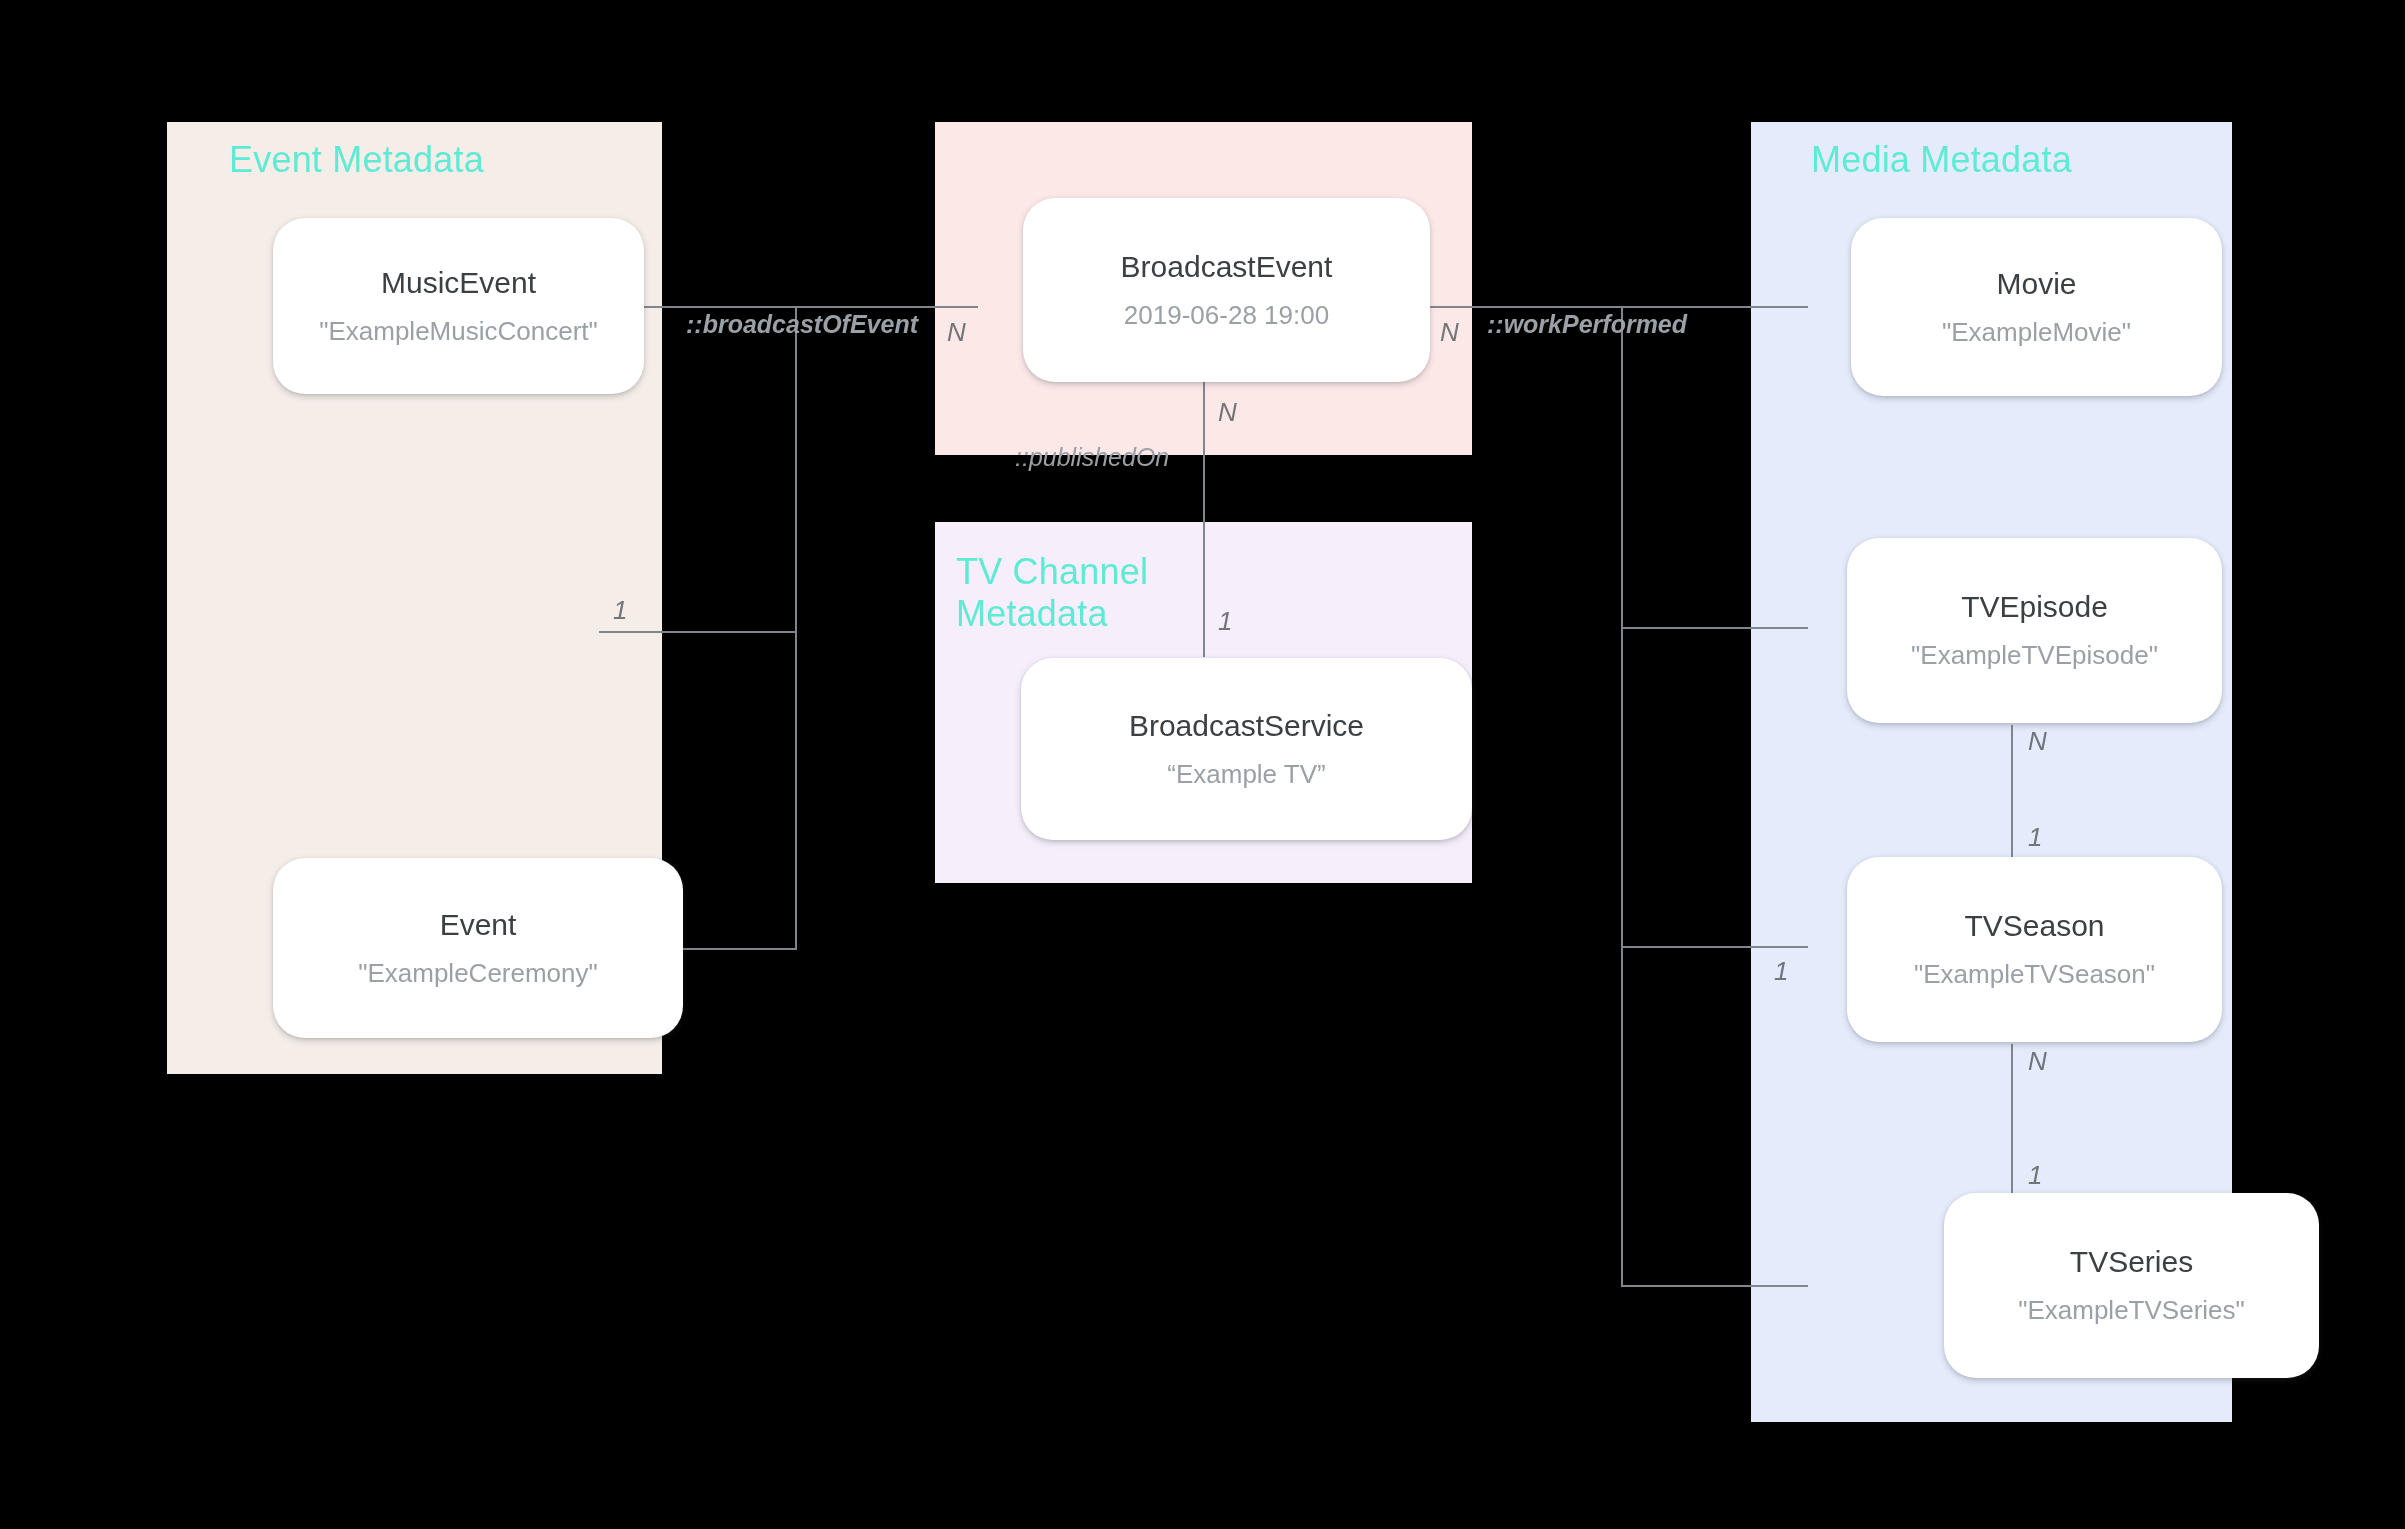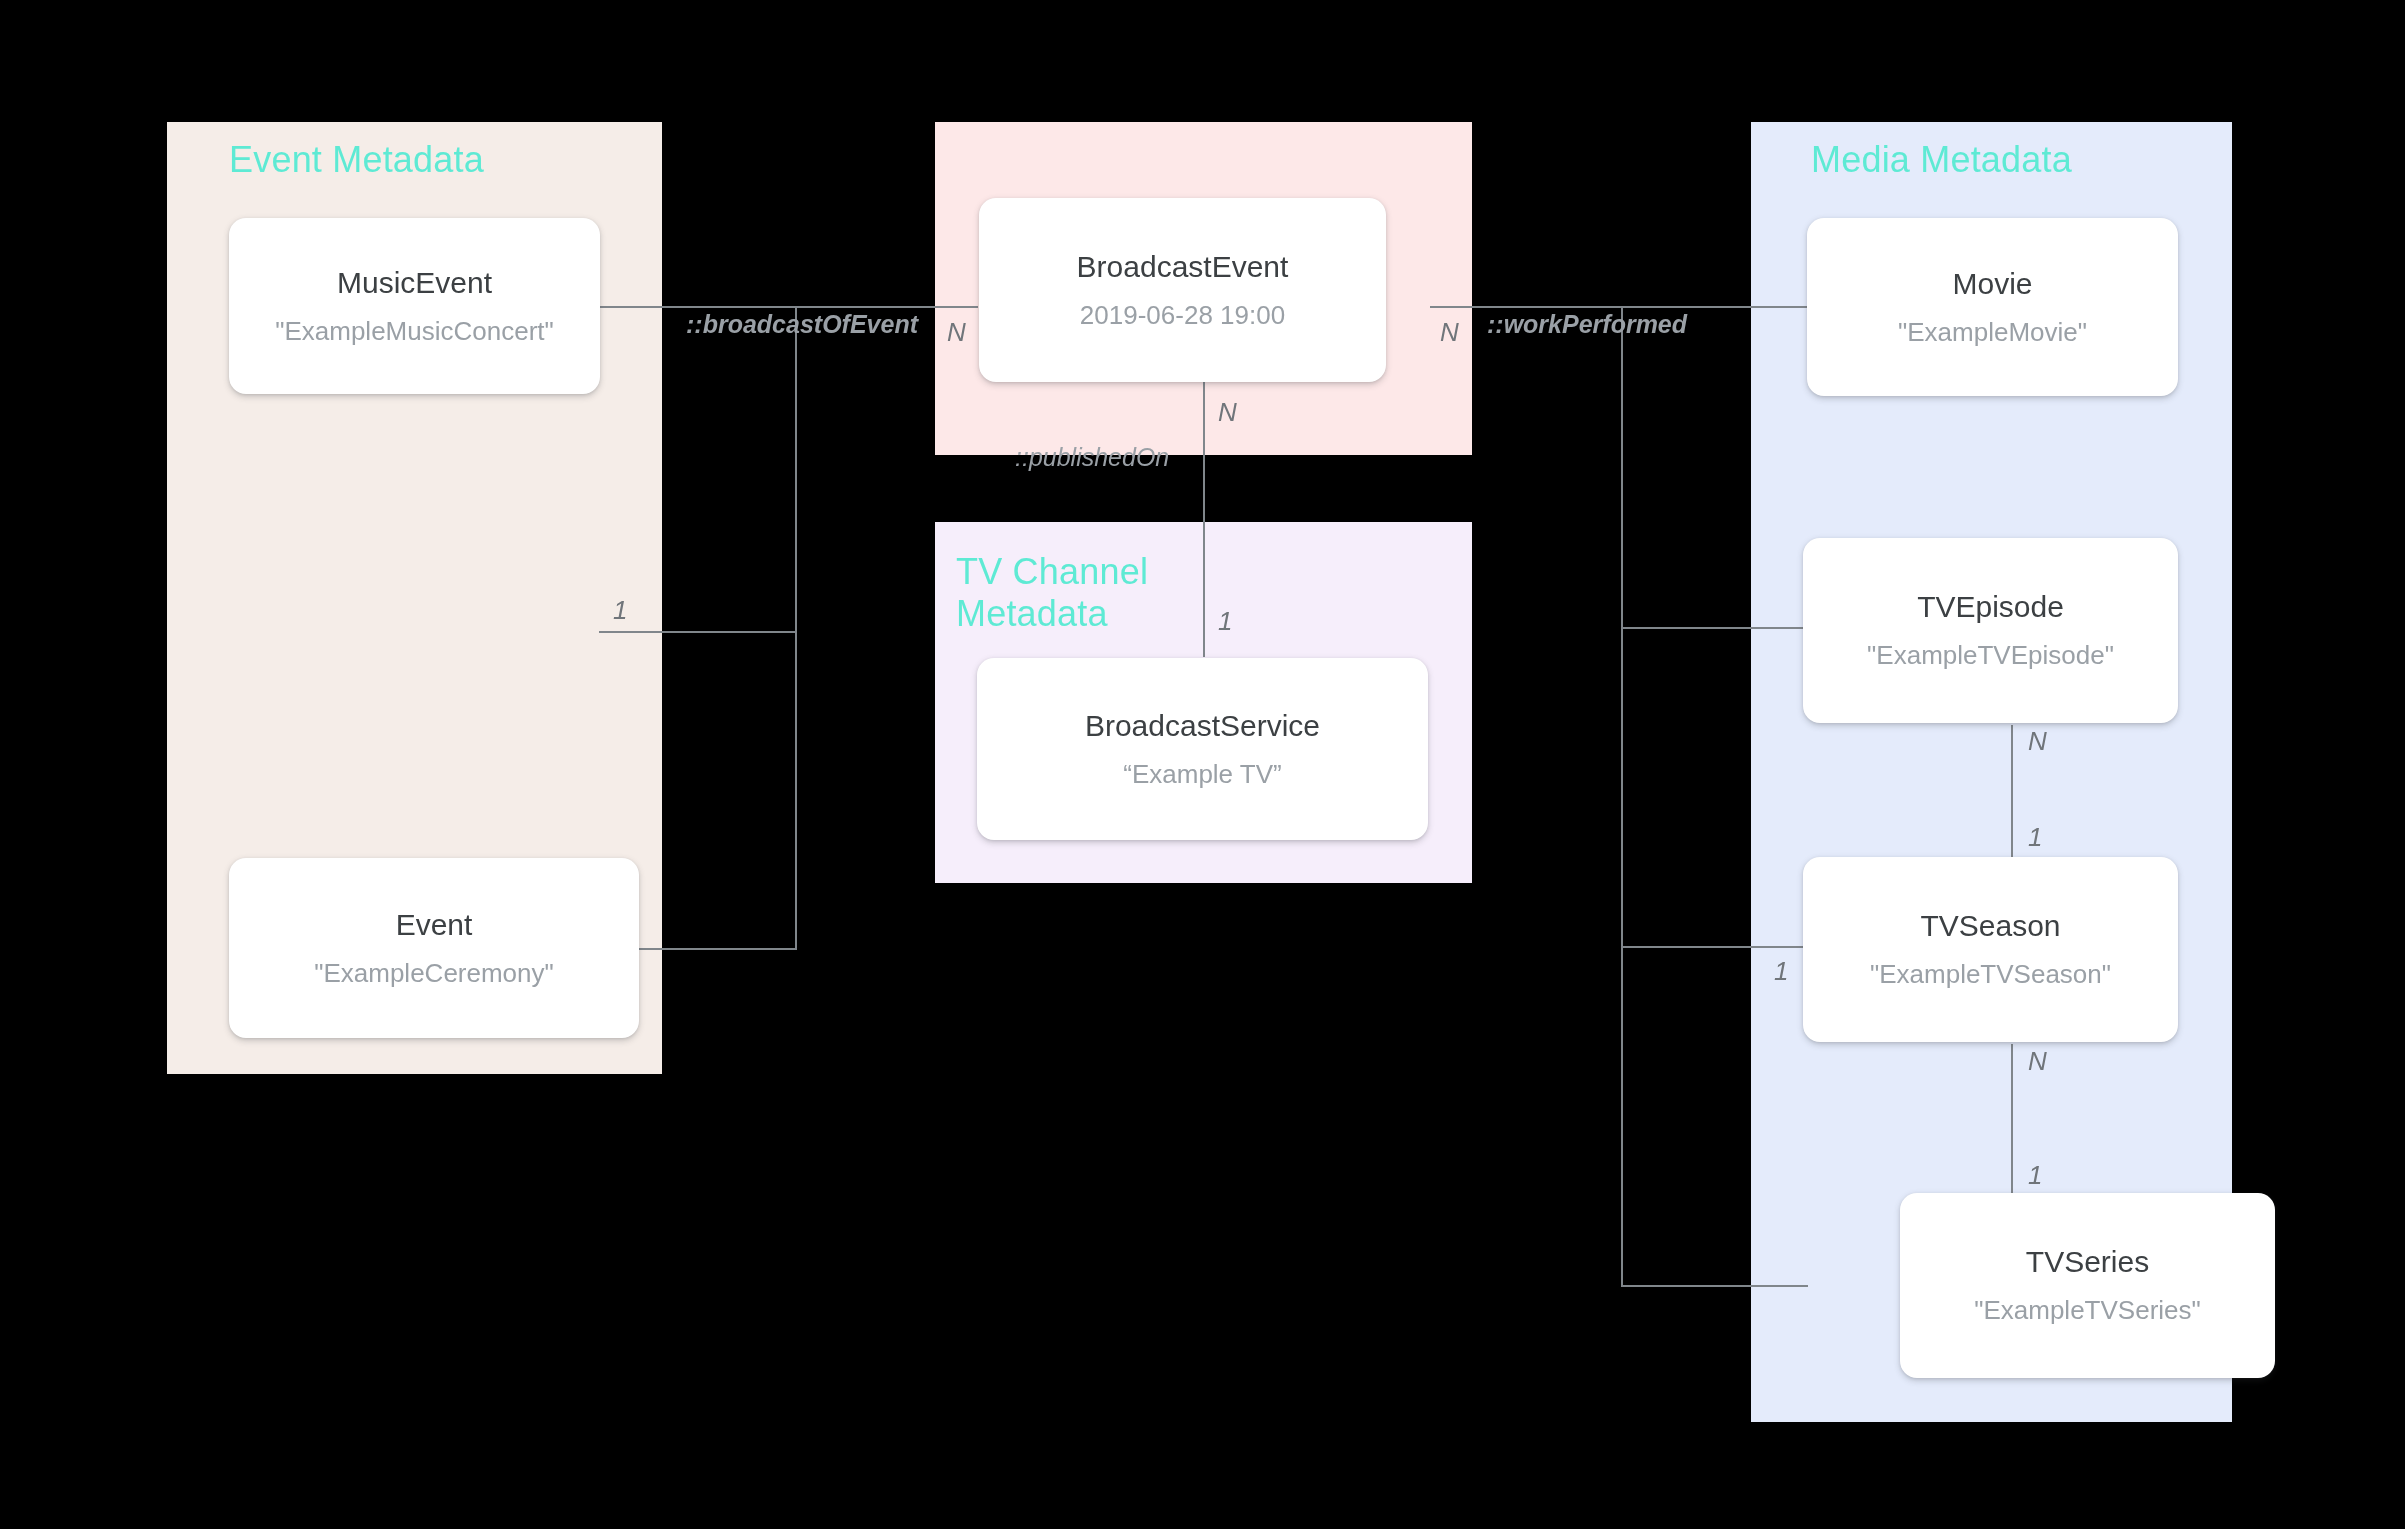--- a/index.html
+++ b/index.html
@@ -31,28 +31,29 @@
     letter-spacing: 0.2px;
     line-height: 1.18;
     white-space: pre-line;
   }
 
   
   .node {
     position: absolute;
     box-sizing: border-box;
     background: #ffffff;
-    border-radius: 17px;
+    border-radius: 32px;
     box-shadow: 0 2.9px 6.7px rgba(60,64,67,0.22), 0 1px 2.9px rgba(60,64,67,0.13);
     display: flex;
     flex-direction: column;
     align-items: center;
     justify-content: center;
     text-align: center;
     padding: 9.6px 15.3px;
+    margin-left: 44px;
   }
   .node-title {
     font-size: 30px;
     color: #3c4043;
     line-height: 1.25;
     margin-bottom: 13.4px;
   }
   .node-sub {
     font-size: 26px;
     color: #9aa0a6;

